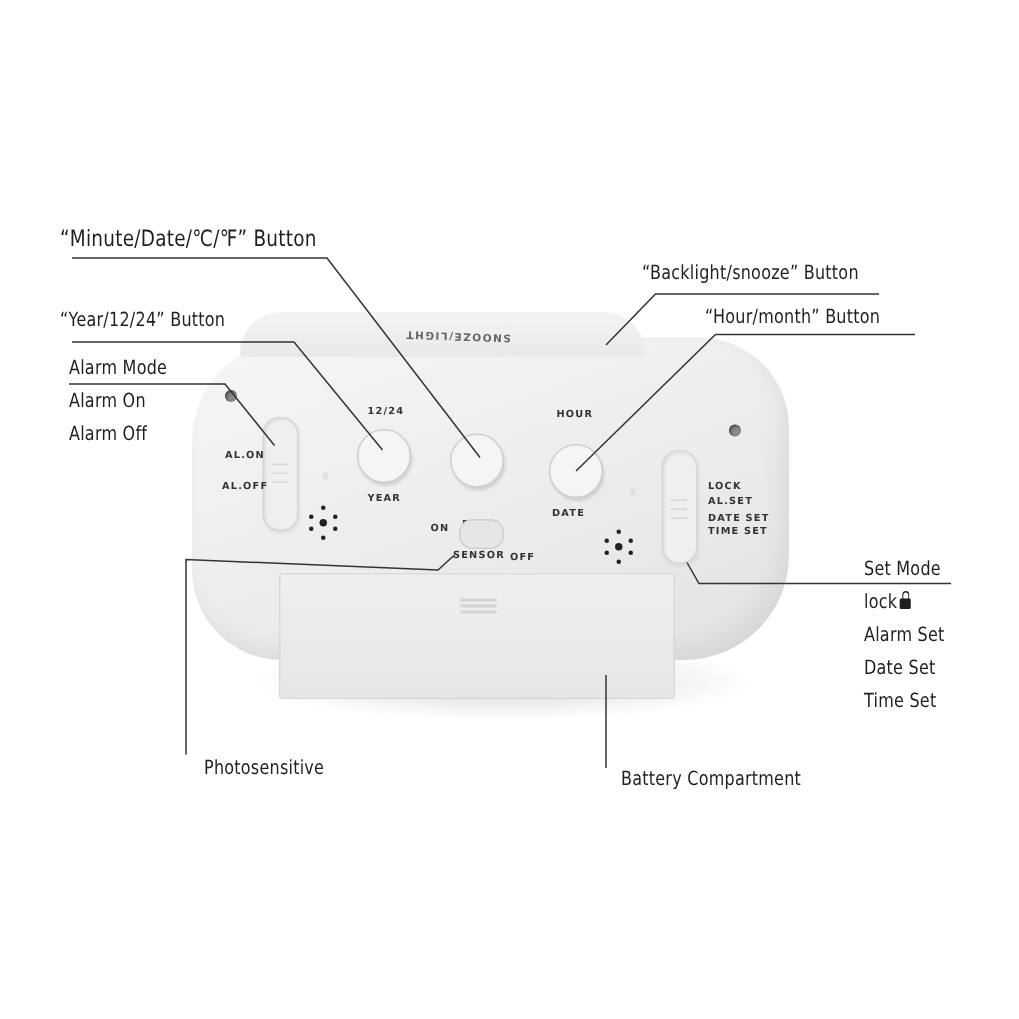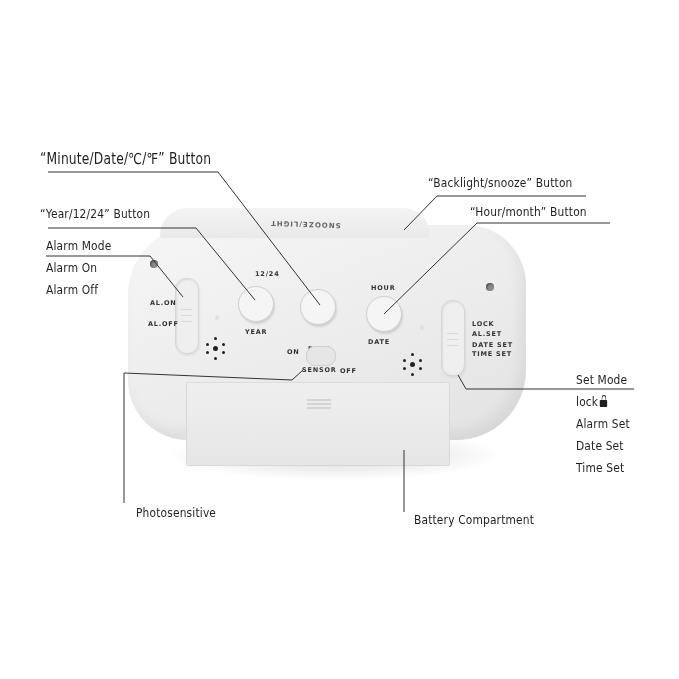--- a/index.html
+++ b/index.html
@@ -58,29 +58,29 @@
   <div class="pinhole" style="left:420px;top:325px;"></div>
 
   <div class="slider" style="left:175px;top:278px;">
     <span class="ridge" style="top:30px;"></span>
       <span class="ridge" style="top:36px;"></span>
       <span class="ridge" style="top:42px;"></span>
   </div>
   <div class="tiny" style="left:150px;top:299px;">AL.ON</div>
   <div class="tiny" style="left:148px;top:320px;">AL.OFF</div>
 
-  <div class="tiny" style="left:245px;top:270px;margin-left:10px;">12/24</div>
+  <div class="tiny" style="left:245px;top:270px;">12/24</div>
   <div class="btn" style="left:238px;top:286px;"></div>
   <div class="tiny" style="left:245px;top:328px;">YEAR</div>
 
   <div class="tiny" style="left:310px;top:292px;">MIN</div>
   <div class="btn" style="left:300px;top:289px;"></div>
   <div class="tiny" style="left:308px;top:333px;margin-top:12px;">DATE</div>
 
-  <div class="tiny" style="left:371px;top:284px;">HOUR</div>
+  <div class="tiny" style="left:371px;top:272px;">HOUR</div>
   <div class="btn" style="left:366px;top:296px;"></div>
   <div class="tiny" style="left:368px;top:338px;">DATE</div>
 
   <div class="tiny" style="left:287px;top:348px;">ON</div>
   <div class="sensor-switch"></div>
   <div class="tiny" style="left:340px;top:351px;margin-top:16px;">OFF</div>
   <div class="tiny" style="left:302px;top:366px;">SENSOR</div>
 
   <div class="slider" style="left:441px;top:300px;">
     <span class="ridge" style="top:32px;"></span>

